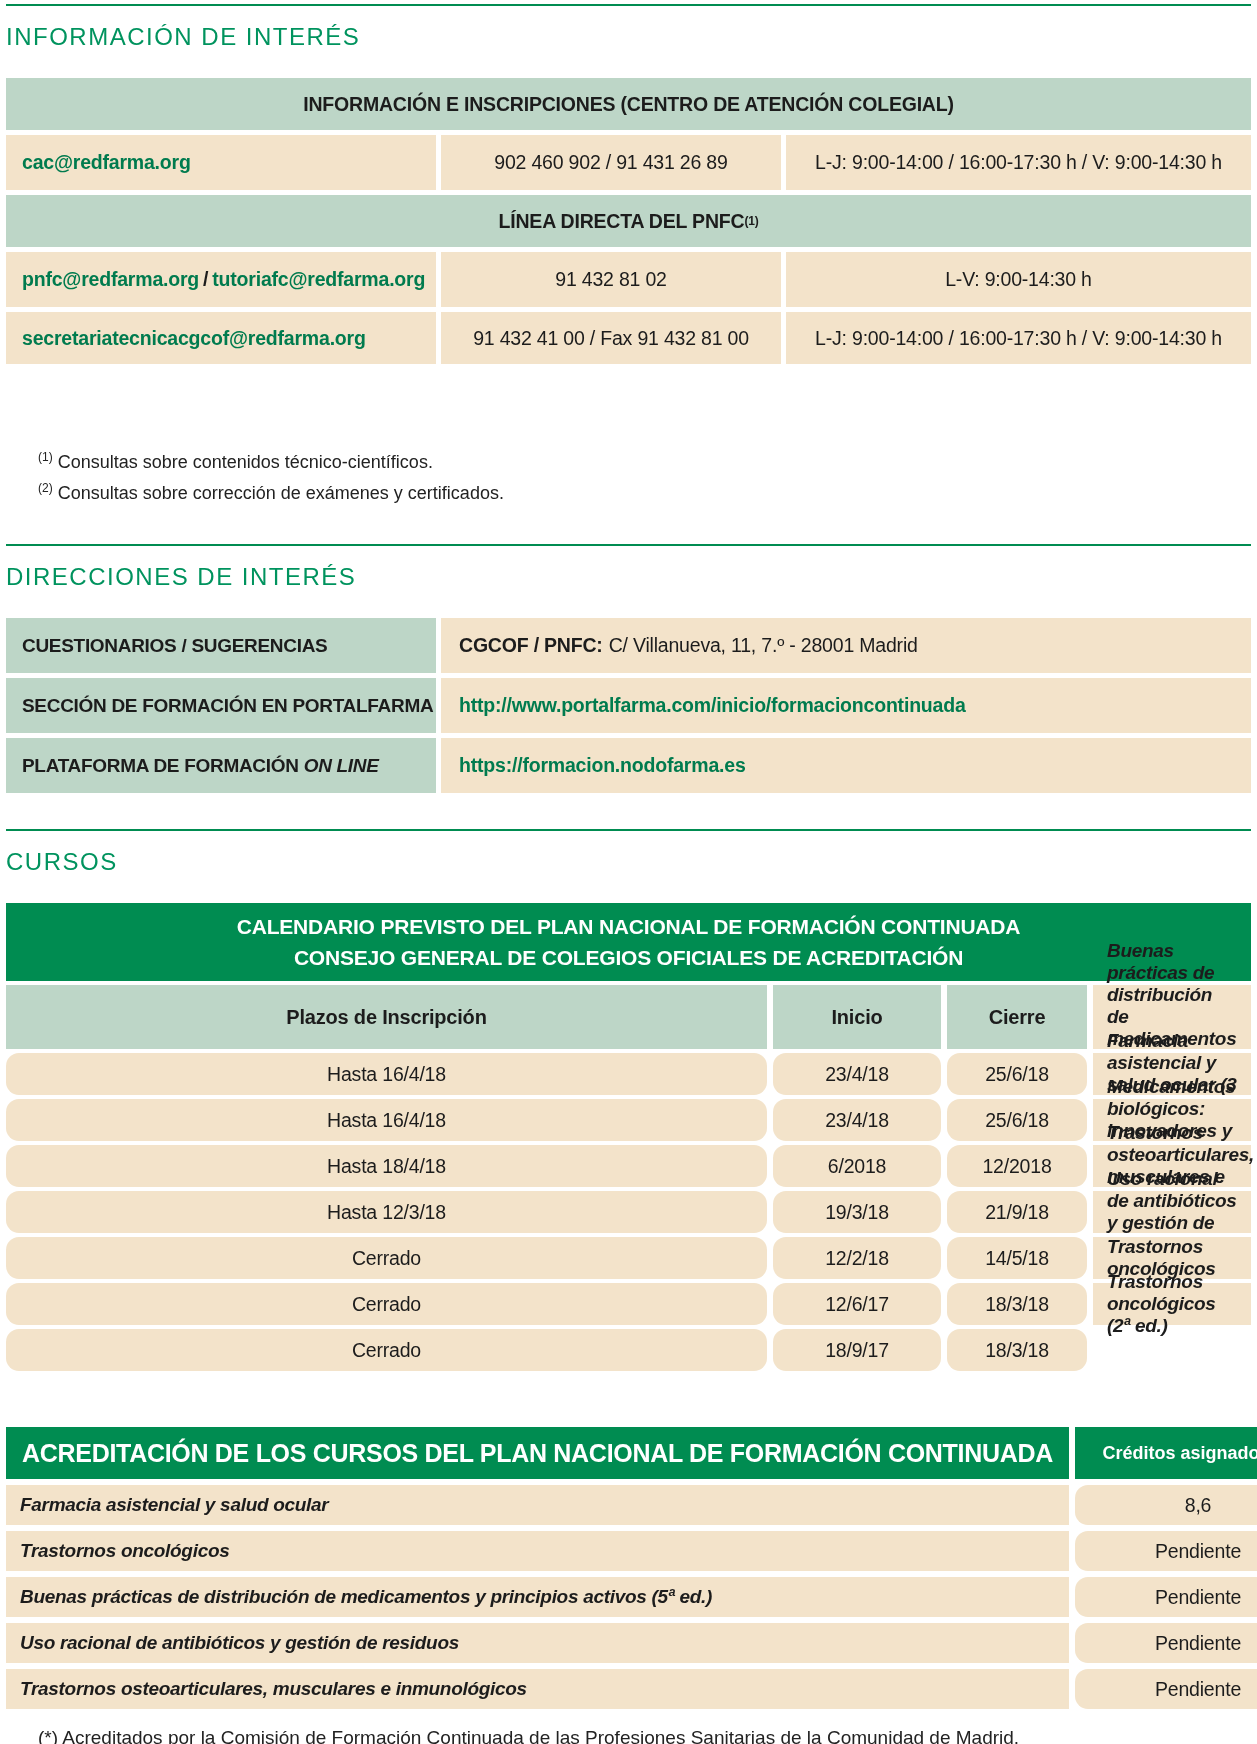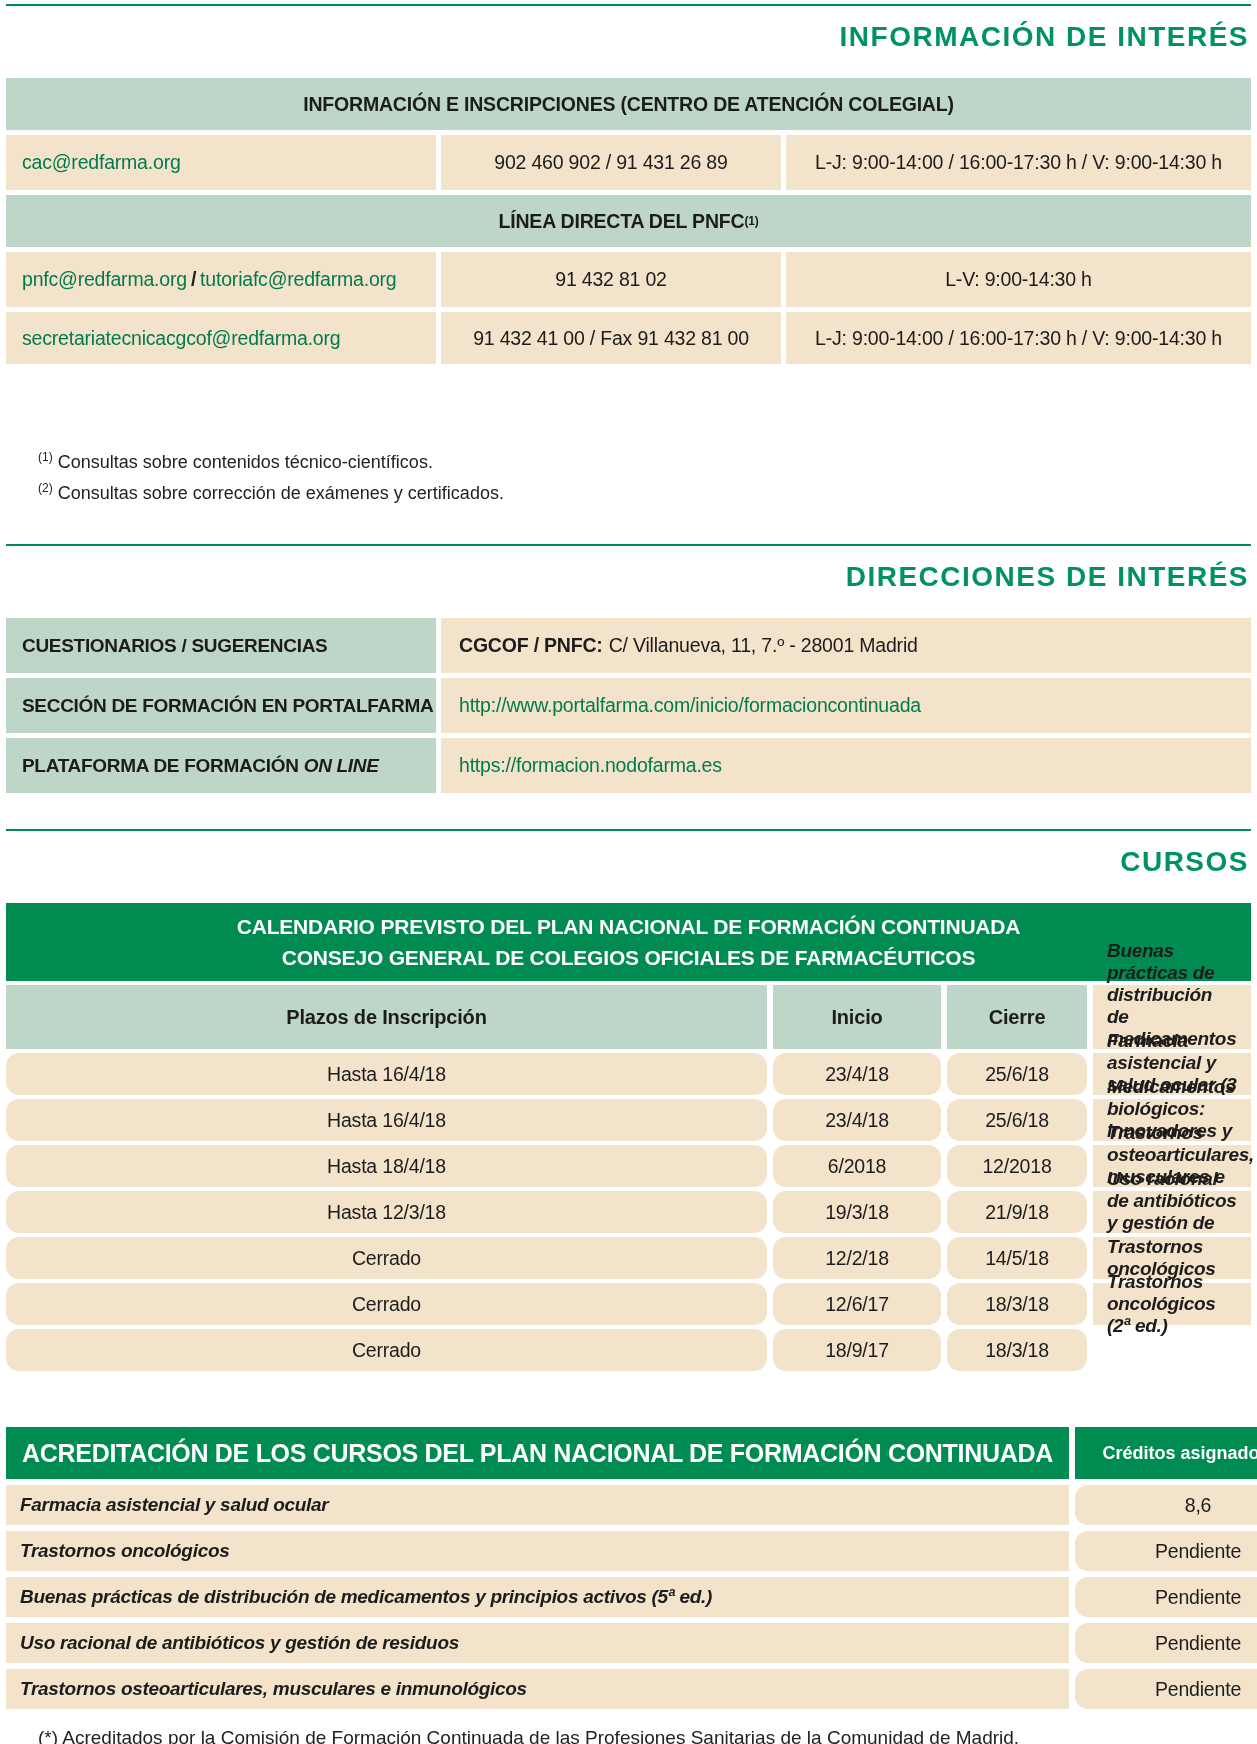--- a/index.html
+++ b/index.html
@@ -12,43 +12,43 @@
   }
   *{box-sizing:border-box;}
   html,body{margin:0;padding:0;background:#fff;}
   .page{
     width:1257px;height:1744px;overflow:hidden;
     padding:4px 6px 0 6px;background:#fff;
     font-family:"Liberation Sans",sans-serif;color:var(--text-dark);
   }
   .rule{height:2px;background:var(--green-dark);}
   .section-title{
-    text-align:right;color:var(--title-green);
-    font-size:28px;font-weight:700;letter-spacing:1.5px;
+    color:var(--title-green);
+    font-size:24px;font-weight:400;letter-spacing:1.5px;
     line-height:30px;margin:16px 2px 26px 0;
   }
   .grid{display:grid;}
   
   .info-table{
     grid-template-columns:430px 340px 1fr;
     grid-template-rows:52px 55px 52px 55px 52px 55px;
     gap:5px;
   }
   .th-full{
     grid-column:1 / -1;background:var(--sage);
     display:flex;align-items:center;justify-content:center;
     font-weight:bold;font-size:19.5px;letter-spacing:-0.2px;
   }
   .th-full sup,.fn sup{font-size:12px;}
   .cell{
     background:var(--beige);display:flex;align-items:center;
     padding:0 16px;font-size:19.5px;letter-spacing:-0.2px;
   }
   .cell.center{justify-content:center;text-align:center;padding:0 8px;}
-  .green-link{color:var(--link-green);font-weight:normal;text-decoration:none;cursor:pointer;}
+  .green-link{color:var(--link-green);font-weight:bold;text-decoration:none;cursor:pointer;}
   .sep{color:var(--text-dark);font-weight:bold;padding:0 4px;}
   
   .footnotes{margin:20px 0 0 32px;font-size:18px;line-height:26px;color:#222;}
   .rule.after-fn{margin-top:38px;}
   
   .dir-table{
     grid-template-columns:430px 1fr;
     grid-template-rows:repeat(3,55px);
     gap:5px;margin-top:20px;
   }
@@ -180,21 +180,21 @@
     </div>
   </div>
 
   <div class="rule before-cursos"></div>
 
   <div class="section-title">CURSOS</div>
 
   <div class="grid cal-table">
     <div class="cal-header">
       <span>CALENDARIO PREVISTO DEL PLAN NACIONAL DE FORMACIÓN CONTINUADA</span>
-      <span>CONSEJO GENERAL DE COLEGIOS OFICIALES DE FARMACÉUTICOS</span>
+      <span>CONSEJO GENERAL DE COLEGIOS OFICIALES DE ACREDITACIÓN</span>
     </div>
     <div class="col-h">Plazos de Inscripción</div>
     <div class="col-h">Inicio</div>
     <div class="col-h">Cierre</div>
 
     <div class="curso">Buenas prácticas de distribución de medicamentos y principios activos (5ª ed.)</div>
     <div class="val">Hasta 16/4/18</div>
     <div class="val">23/4/18</div>
     <div class="val">25/6/18</div>
 

